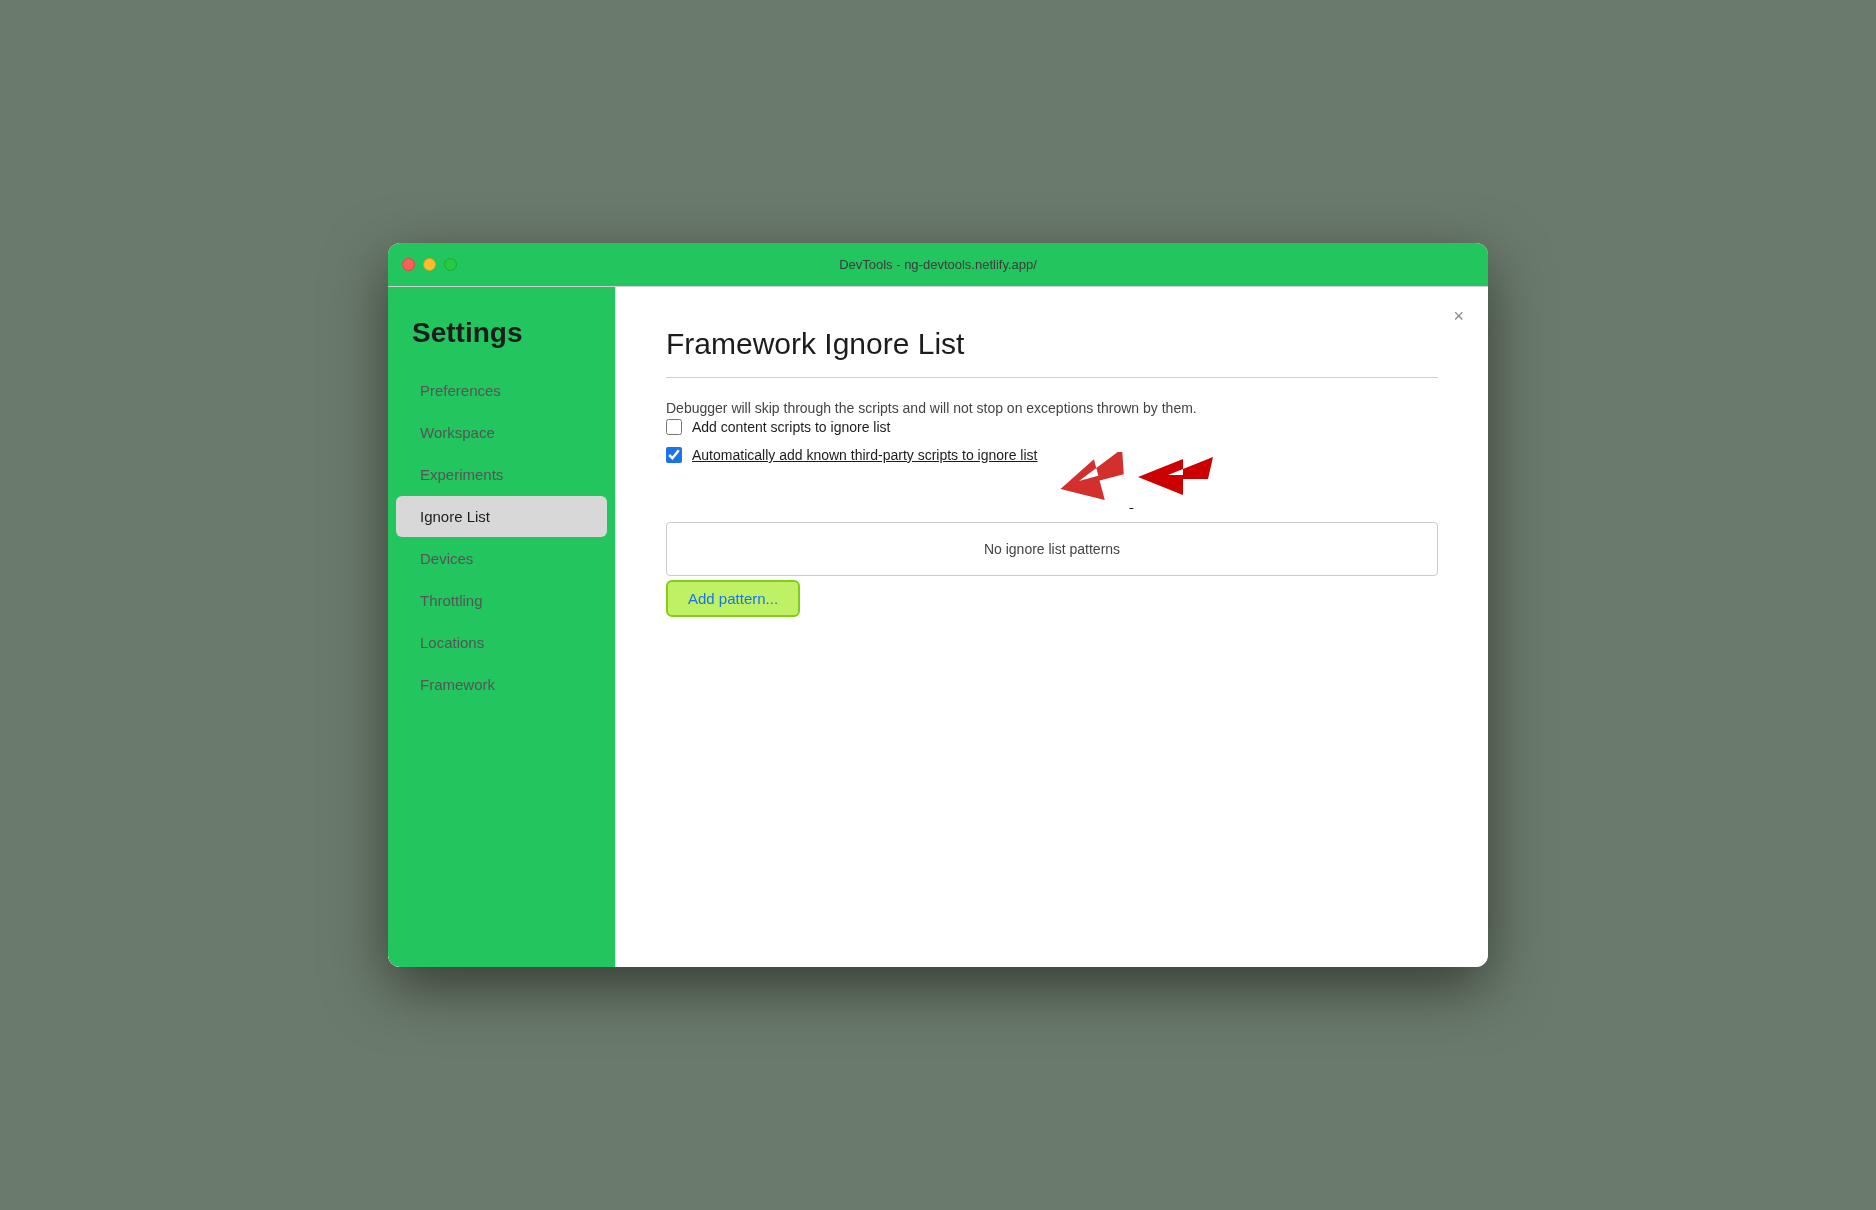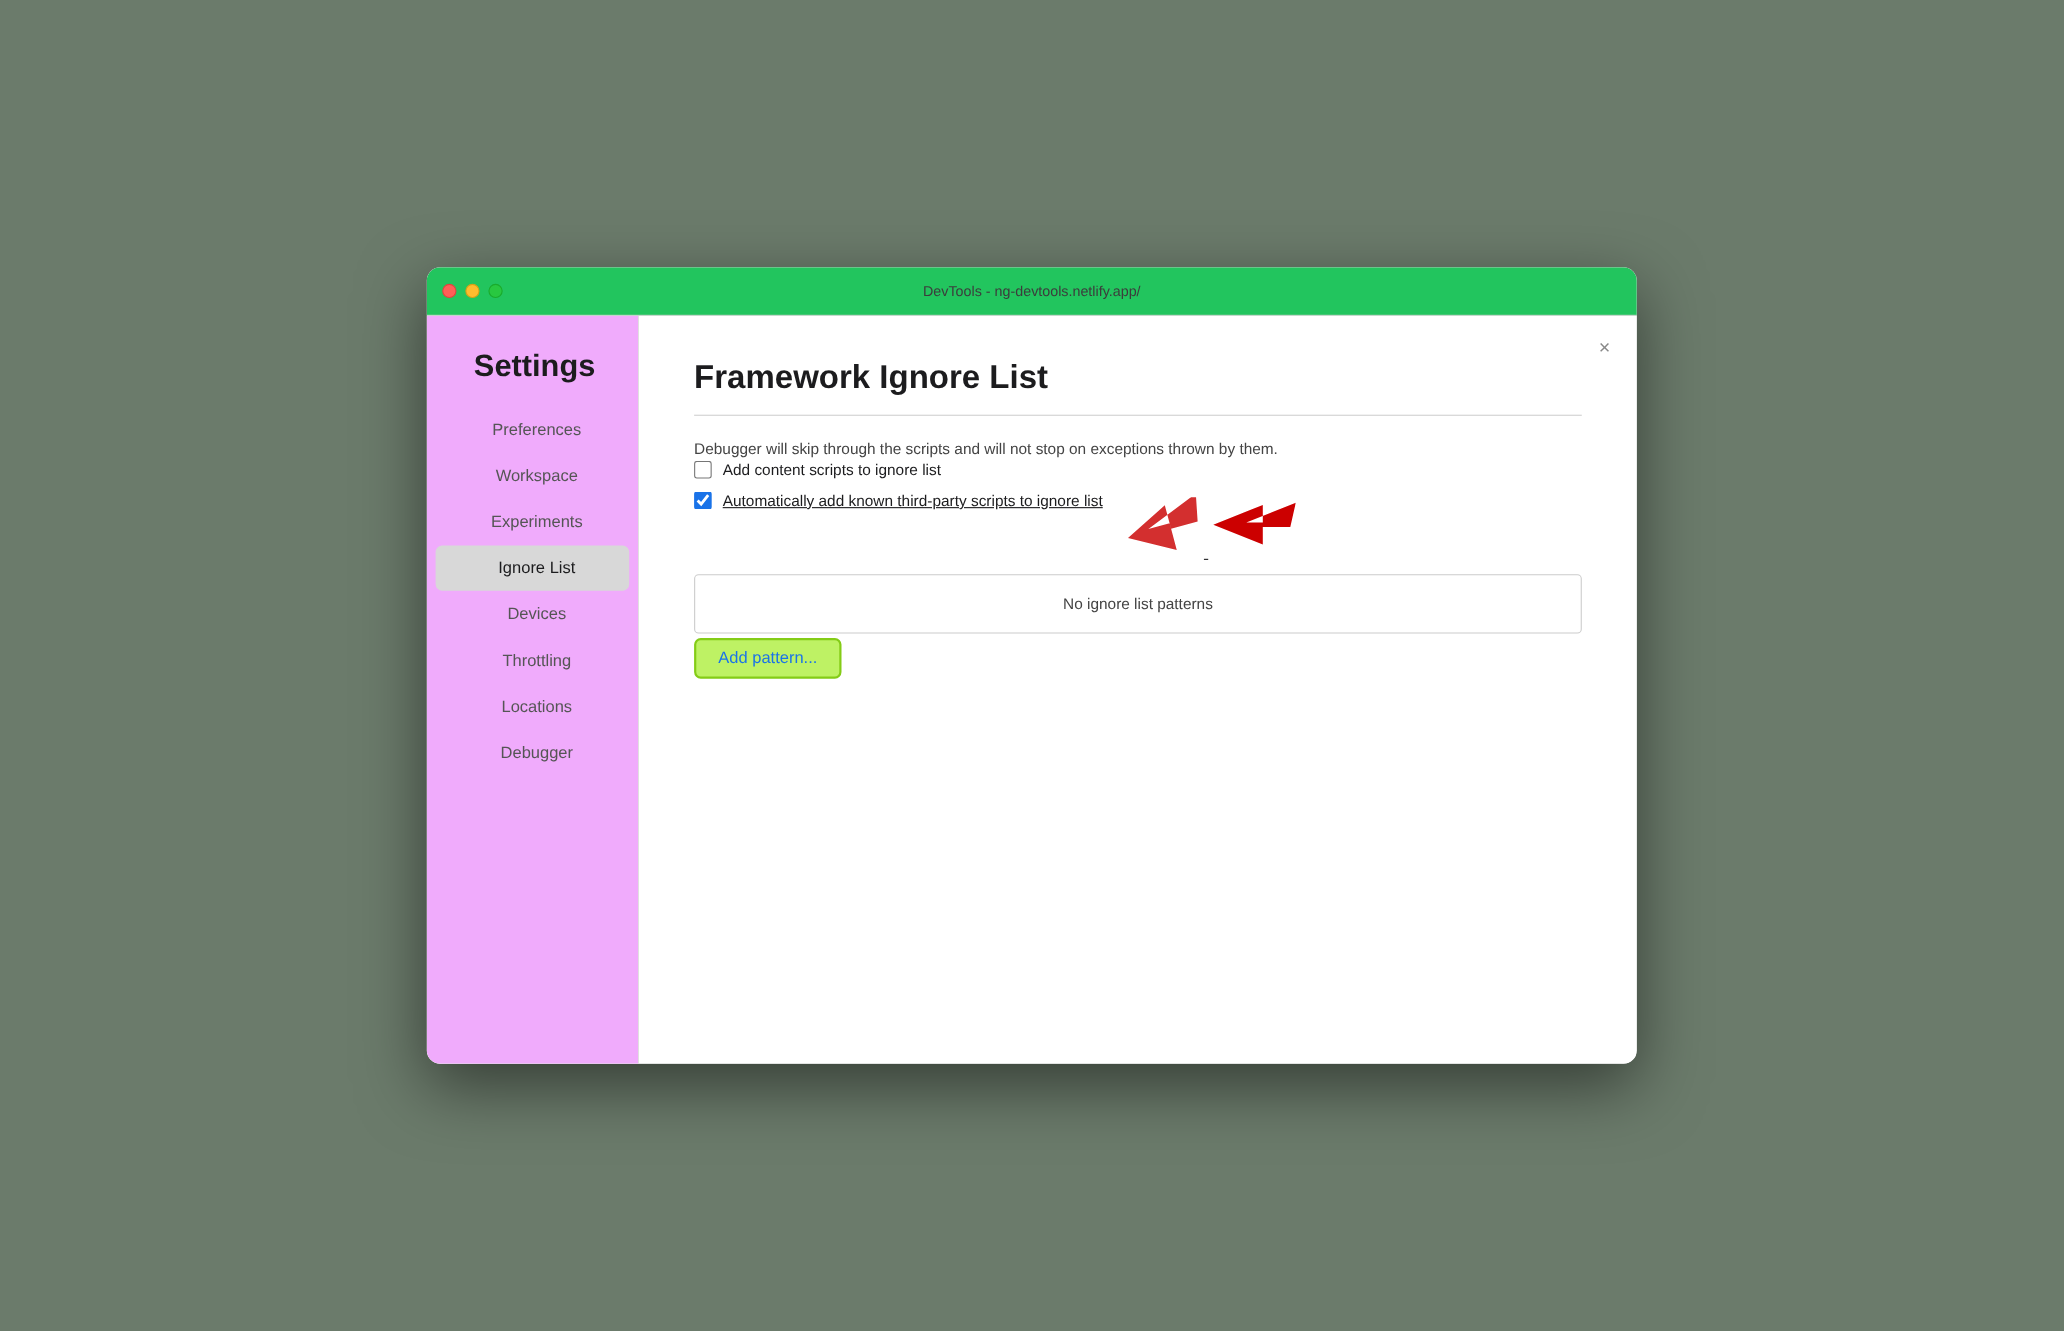--- a/index.html
+++ b/index.html
@@ -58,26 +58,25 @@
 
     .window-body {
       background: #ffffff;
       display: flex;
       min-height: 680px;
       border-radius: 0 0 12px 12px;
     }
 
     
     .sidebar {
-      width: 193px;
-      background: #f0abfc;
+      width: 228px;
+      background: #22c55e;
       padding: 30px 0 30px 0;
       border-right: 1px solid #e0e0e0;
       border-radius: 0 0 0 12px;
-      text-align: center;
     }
 
     .sidebar-title {
       font-size: 28px;
       font-weight: 700;
       color: #1c1c1e;
       padding: 0 20px 20px 24px;
     }
 
     .sidebar-item {
@@ -109,21 +108,21 @@
       background: none;
       border: none;
       font-size: 18px;
       color: #888;
       cursor: pointer;
       line-height: 1;
     }
 
     .page-title {
       font-size: 30px;
-      font-weight: 700;
+      font-weight: 400;
       color: #1c1c1e;
       margin-bottom: 16px;
     }
 
     .divider {
       border: none;
       border-top: 1px solid #d0d0d0;
       margin-bottom: 20px;
     }
 
@@ -219,21 +218,21 @@
       <div class="sidebar-item">
         <span>Devices</span>
       </div>
       <div class="sidebar-item">
         <span>Throttling</span>
       </div>
       <div class="sidebar-item">
         <span>Locations</span>
       </div>
       <div class="sidebar-item">
-        <span>Debugger</span>
+        <span>Framework</span>
       </div>
     </nav>
 
     <div class="main-content">
 
       <button class="close-button">×</button>
 
       <h1 class="page-title">Framework Ignore List</h1>
       <hr class="divider">
 

